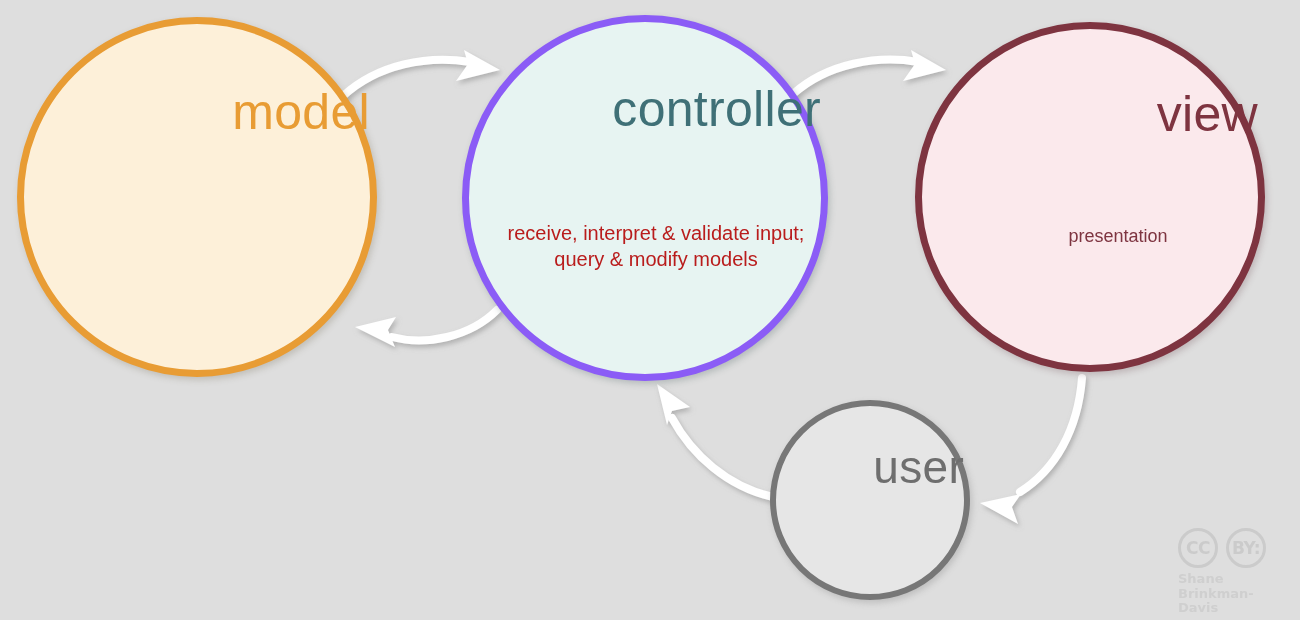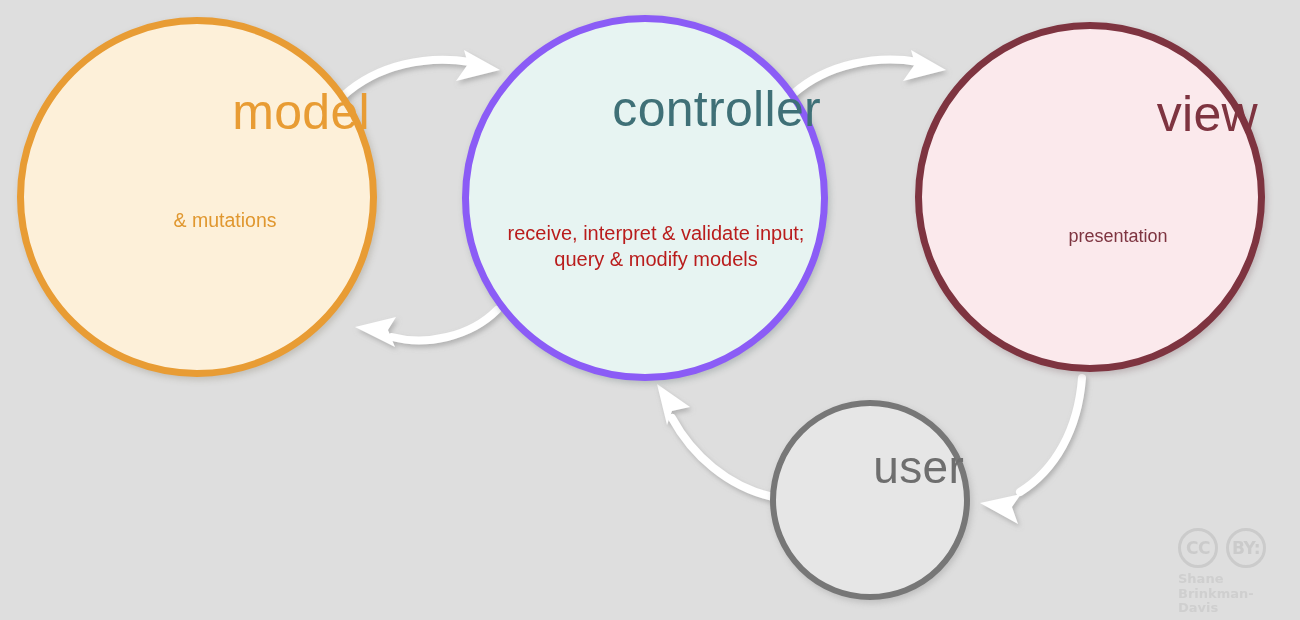--- a/index.html
+++ b/index.html
@@ -203,21 +203,20 @@
 
     <g filter="url(#arrow-shadow)">
       <path d="M 773 497 C 728 487, 692 455, 672 418" fill="none" stroke="#ffffff" stroke-width="8" stroke-linecap="round"></path>
       <path d="M 657 384 L 667 425 L 672 411 L 690 407 Z" fill="#ffffff"></path>
     </g>
   </svg>
 
   <div class="node" id="node-model">
     <div class="node-title">model</div>
     <div class="node-desc" id="desc-model">
-        <div>&amp; mutations</div>
       </div>
   </div>
 
   <div class="node" id="node-controller">
     <div class="node-title">controller</div>
     <div class="node-desc" id="desc-controller">
         <div>receive, interpret &amp; validate input;</div>
         <div>query &amp; modify models</div>
       </div>
   </div>

